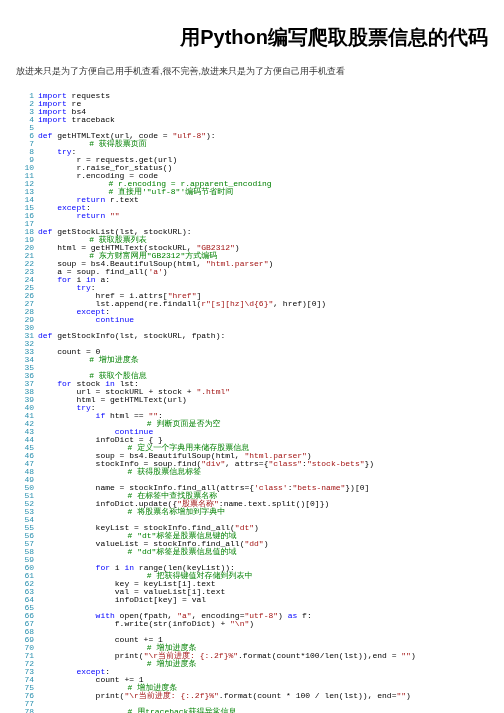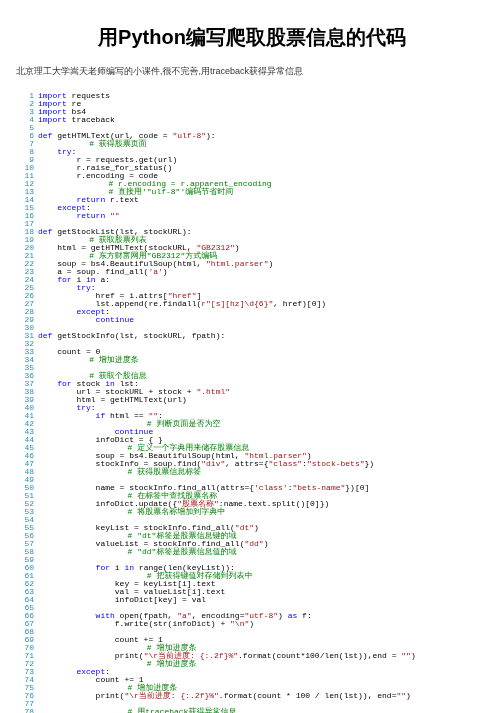--- a/index.html
+++ b/index.html
@@ -5,21 +5,21 @@
   body {
     margin: 0;
     padding: 16px;
     background: #fff;
     font-family: Arial, "Microsoft YaHei", sans-serif;
     font-size: 9px;
     width: 504px;
     box-sizing: border-box;
   }
   .title {
-    text-align: center;
+    text-align: right;
     font-size: 20px;
     font-weight: bold;
     color: #000;
     margin: 8px 0 14px 0;
   }
   .subtitle {
     font-size: 9px;
     color: #333;
     margin-bottom: 14px;
   }
@@ -44,15 +44,15 @@
     color: #000;
   }
   .kw { color: #0000ff; }
   .str { color: #a31515; }
   .cmt { color: #008000; margin-left: 32px; }
 </style>
 </head>
 <body>
 
 <div class="title">用Python编写爬取股票信息的代码</div>
-<div class="subtitle">北京理工大学嵩天老师编写的小课件,很不完善,用traceback获得异常信息</div>
+<div class="subtitle">放进来只是为了方便自己用手机查看,很不完善,放进来只是为了方便自己用手机查看</div>
 
 <div class="code-block" id="code-container"><div class="line"><span class="lineno">1</span><span class="code"><span class="kw">import</span> requests</span></div><div class="line"><span class="lineno">2</span><span class="code"><span class="kw">import</span> re</span></div><div class="line"><span class="lineno">3</span><span class="code"><span class="kw">import</span> bs4</span></div><div class="line"><span class="lineno">4</span><span class="code"><span class="kw">import</span> traceback</span></div><div class="line"><span class="lineno">5</span><span class="code"></span></div><div class="line"><span class="lineno">6</span><span class="code"><span class="kw">def</span> getHTMLText(url, code = <span class="str">"ulf-8"</span>):</span></div><div class="line"><span class="lineno">7</span><span class="code">    <span class="cmt"># 获得股票页面</span></span></div><div class="line"><span class="lineno">8</span><span class="code">    <span class="kw">try</span>:</span></div><div class="line"><span class="lineno">9</span><span class="code">        r = requests.get(url)</span></div><div class="line"><span class="lineno">10</span><span class="code">        r.raise_for_status()</span></div><div class="line"><span class="lineno">11</span><span class="code">        r.encoding = code</span></div><div class="line"><span class="lineno">12</span><span class="code">        <span class="cmt"># r.encoding = r.apparent_encoding</span></span></div><div class="line"><span class="lineno">13</span><span class="code">        <span class="cmt"># 直接用'"ulf-8"'编码节省时间</span></span></div><div class="line"><span class="lineno">14</span><span class="code">        <span class="kw">return</span> r.text</span></div><div class="line"><span class="lineno">15</span><span class="code">    <span class="kw">except</span>:</span></div><div class="line"><span class="lineno">16</span><span class="code">        <span class="kw">return</span> <span class="str">""</span></span></div><div class="line"><span class="lineno">17</span><span class="code"></span></div><div class="line"><span class="lineno">18</span><span class="code"><span class="kw">def</span> getStockList(lst, stockURL):</span></div><div class="line"><span class="lineno">19</span><span class="code">    <span class="cmt"># 获取股票列表</span></span></div><div class="line"><span class="lineno">20</span><span class="code">    html = getHTMLText(stockURL, <span class="str">"GB2312"</span>)</span></div><div class="line"><span class="lineno">21</span><span class="code">    <span class="cmt"># 东方财富网用"GB2312"方式编码</span></span></div><div class="line"><span class="lineno">22</span><span class="code">    soup = bs4.BeautifulSoup(html, <span class="str">"html.parser"</span>)</span></div><div class="line"><span class="lineno">23</span><span class="code">    a = soup. find_all(<span class="str">'a'</span>)</span></div><div class="line"><span class="lineno">24</span><span class="code">    <span class="kw">for</span> i <span class="kw">in</span> a:</span></div><div class="line"><span class="lineno">25</span><span class="code">        <span class="kw">try</span>:</span></div><div class="line"><span class="lineno">26</span><span class="code">            href = i.attrs[<span class="str">"href"</span>]</span></div><div class="line"><span class="lineno">27</span><span class="code">            lst.append(re.findall(<span class="str">r"[s][hz]\d{6}"</span>, href)[0])</span></div><div class="line"><span class="lineno">28</span><span class="code">        <span class="kw">except</span>:</span></div><div class="line"><span class="lineno">29</span><span class="code">            <span class="kw">continue</span></span></div><div class="line"><span class="lineno">30</span><span class="code"></span></div><div class="line"><span class="lineno">31</span><span class="code"><span class="kw">def</span> getStockInfo(lst, stockURL, fpath):</span></div><div class="line"><span class="lineno">32</span><span class="code"></span></div><div class="line"><span class="lineno">33</span><span class="code">    count = 0</span></div><div class="line"><span class="lineno">34</span><span class="code">    <span class="cmt"># 增加进度条</span></span></div><div class="line"><span class="lineno">35</span><span class="code"></span></div><div class="line"><span class="lineno">36</span><span class="code">    <span class="cmt"># 获取个股信息</span></span></div><div class="line"><span class="lineno">37</span><span class="code">    <span class="kw">for</span> stock <span class="kw">in</span> lst:</span></div><div class="line"><span class="lineno">38</span><span class="code">        url = stockURL + stock + <span class="str">".html"</span></span></div><div class="line"><span class="lineno">39</span><span class="code">        html = getHTMLText(url)</span></div><div class="line"><span class="lineno">40</span><span class="code">        <span class="kw">try</span>:</span></div><div class="line"><span class="lineno">41</span><span class="code">            <span class="kw">if</span> html == <span class="str">""</span>:</span></div><div class="line"><span class="lineno">42</span><span class="code">                <span class="cmt"># 判断页面是否为空</span></span></div><div class="line"><span class="lineno">43</span><span class="code">                <span class="kw">continue</span></span></div><div class="line"><span class="lineno">44</span><span class="code">            infoDict = { }</span></div><div class="line"><span class="lineno">45</span><span class="code">            <span class="cmt"># 定义一个字典用来储存股票信息</span></span></div><div class="line"><span class="lineno">46</span><span class="code">            soup = bs4.BeautifulSoup(html, <span class="str">"html.parser"</span>)</span></div><div class="line"><span class="lineno">47</span><span class="code">            stockInfo = soup.find(<span class="str">"div"</span>, attrs={<span class="str">"class"</span>:<span class="str">"stock-bets"</span>})</span></div><div class="line"><span class="lineno">48</span><span class="code">            <span class="cmt"># 获得股票信息标签</span></span></div><div class="line"><span class="lineno">49</span><span class="code"></span></div><div class="line"><span class="lineno">50</span><span class="code">            name = stockInfo.find_all(attrs={<span class="str">'class'</span>:<span class="str">"bets-name"</span>})[0]</span></div><div class="line"><span class="lineno">51</span><span class="code">            <span class="cmt"># 在标签中查找股票名称</span></span></div><div class="line"><span class="lineno">52</span><span class="code">            infoDict.update({<span class="str">"股票名称"</span>:name.text.split()[0]})</span></div><div class="line"><span class="lineno">53</span><span class="code">            <span class="cmt"># 将股票名称增加到字典中</span></span></div><div class="line"><span class="lineno">54</span><span class="code"></span></div><div class="line"><span class="lineno">55</span><span class="code">            keyList = stockInfo.find_all(<span class="str">"dt"</span>)</span></div><div class="line"><span class="lineno">56</span><span class="code">            <span class="cmt"># "dt"标签是股票信息键的域</span></span></div><div class="line"><span class="lineno">57</span><span class="code">            valueList = stockInfo.find_all(<span class="str">"dd"</span>)</span></div><div class="line"><span class="lineno">58</span><span class="code">            <span class="cmt"># "dd"标签是股票信息值的域</span></span></div><div class="line"><span class="lineno">59</span><span class="code"></span></div><div class="line"><span class="lineno">60</span><span class="code">            <span class="kw">for</span> i <span class="kw">in</span> range(len(keyList)):</span></div><div class="line"><span class="lineno">61</span><span class="code">                <span class="cmt"># 把获得键值对存储到列表中</span></span></div><div class="line"><span class="lineno">62</span><span class="code">                key = keyList[i].text</span></div><div class="line"><span class="lineno">63</span><span class="code">                val = valueList[i].text</span></div><div class="line"><span class="lineno">64</span><span class="code">                infoDict[key] = val</span></div><div class="line"><span class="lineno">65</span><span class="code"></span></div><div class="line"><span class="lineno">66</span><span class="code">            <span class="kw">with</span> open(fpath, <span class="str">"a"</span>, encoding=<span class="str">"utf-8"</span>) <span class="kw">as</span> f:</span></div><div class="line"><span class="lineno">67</span><span class="code">                f.write(str(infoDict) + <span class="str">"\n"</span>)</span></div><div class="line"><span class="lineno">68</span><span class="code"></span></div><div class="line"><span class="lineno">69</span><span class="code">                count += 1</span></div><div class="line"><span class="lineno">70</span><span class="code">                <span class="cmt"># 增加进度条</span></span></div><div class="line"><span class="lineno">71</span><span class="code">                print(<span class="str">"\r当前进度: {:.2f}%"</span>.format(count*100/len(lst)),end = <span class="str">""</span>)</span></div><div class="line"><span class="lineno">72</span><span class="code">                <span class="cmt"># 增加进度条</span></span></div><div class="line"><span class="lineno">73</span><span class="code">        <span class="kw">except</span>:</span></div><div class="line"><span class="lineno">74</span><span class="code">            count += 1</span></div><div class="line"><span class="lineno">75</span><span class="code">            <span class="cmt"># 增加进度条</span></span></div><div class="line"><span class="lineno">76</span><span class="code">            print(<span class="str">"\r当前进度: {:.2f}%"</span>.format(count * 100 / len(lst)), end=<span class="str">""</span>)</span></div><div class="line"><span class="lineno">77</span><span class="code"></span></div><div class="line"><span class="lineno">78</span><span class="code">            <span class="cmt"># 用traceback获得异常信息</span></span></div></div>
 
 </body></html>

